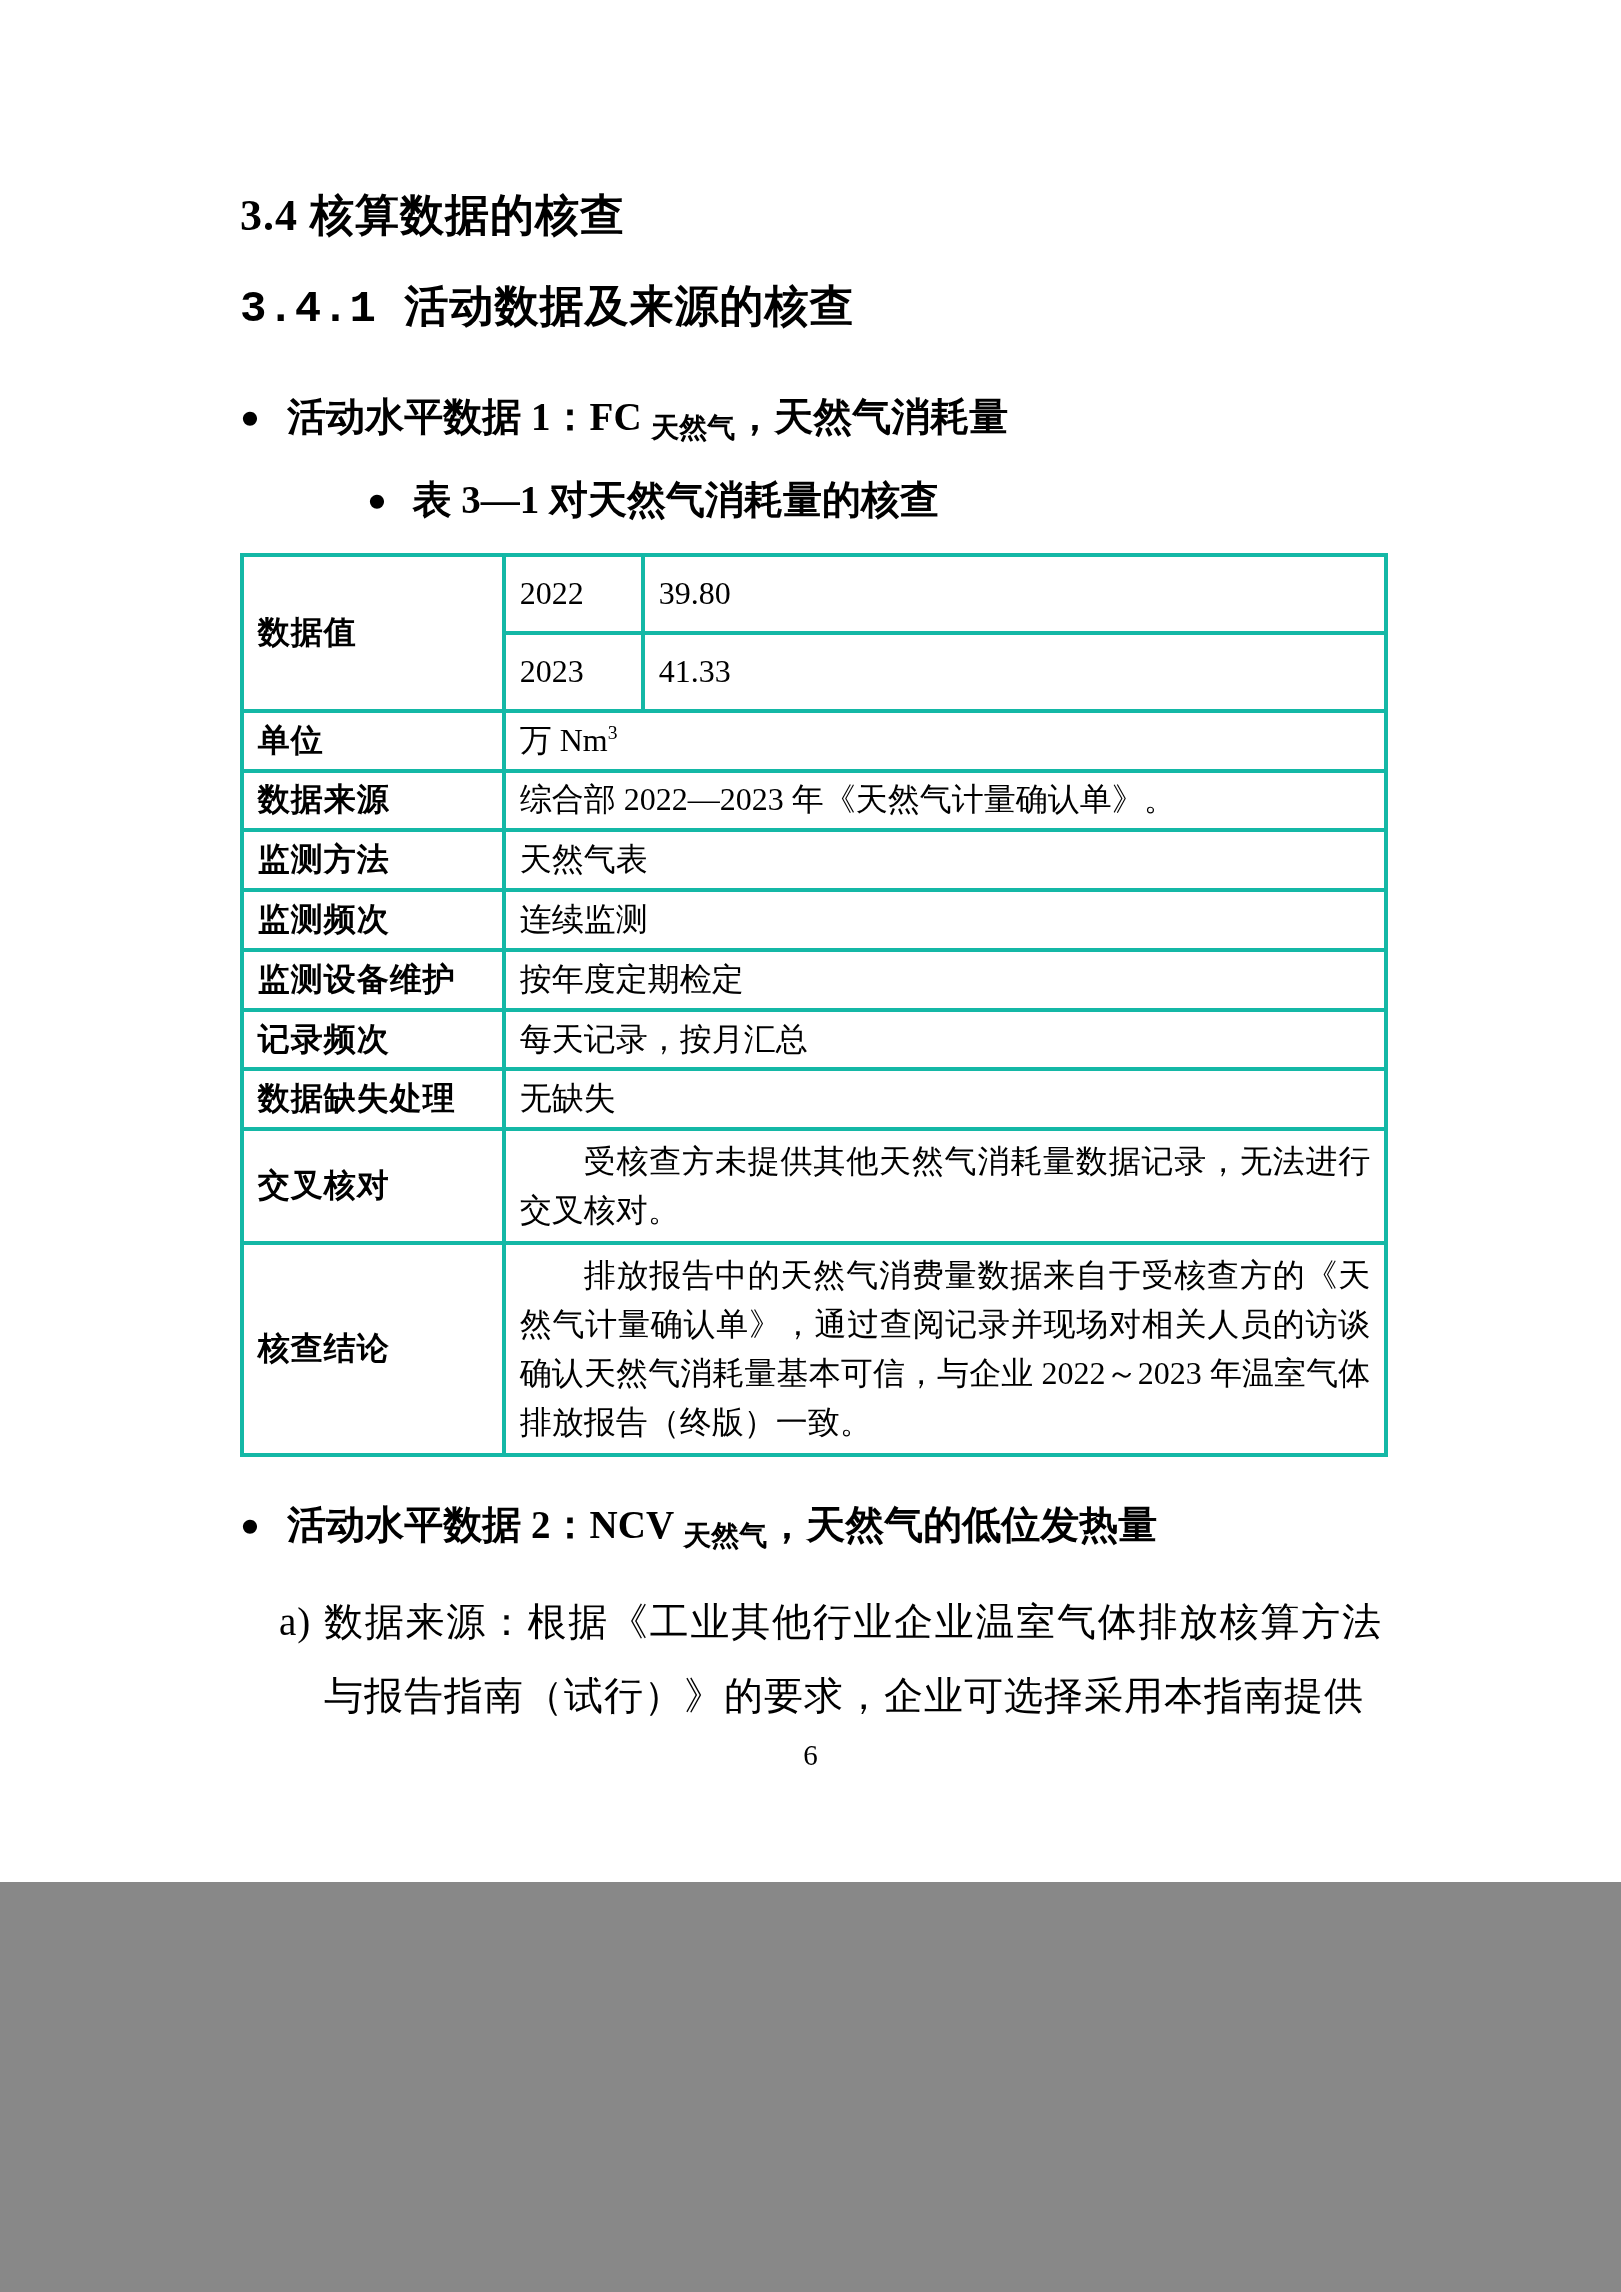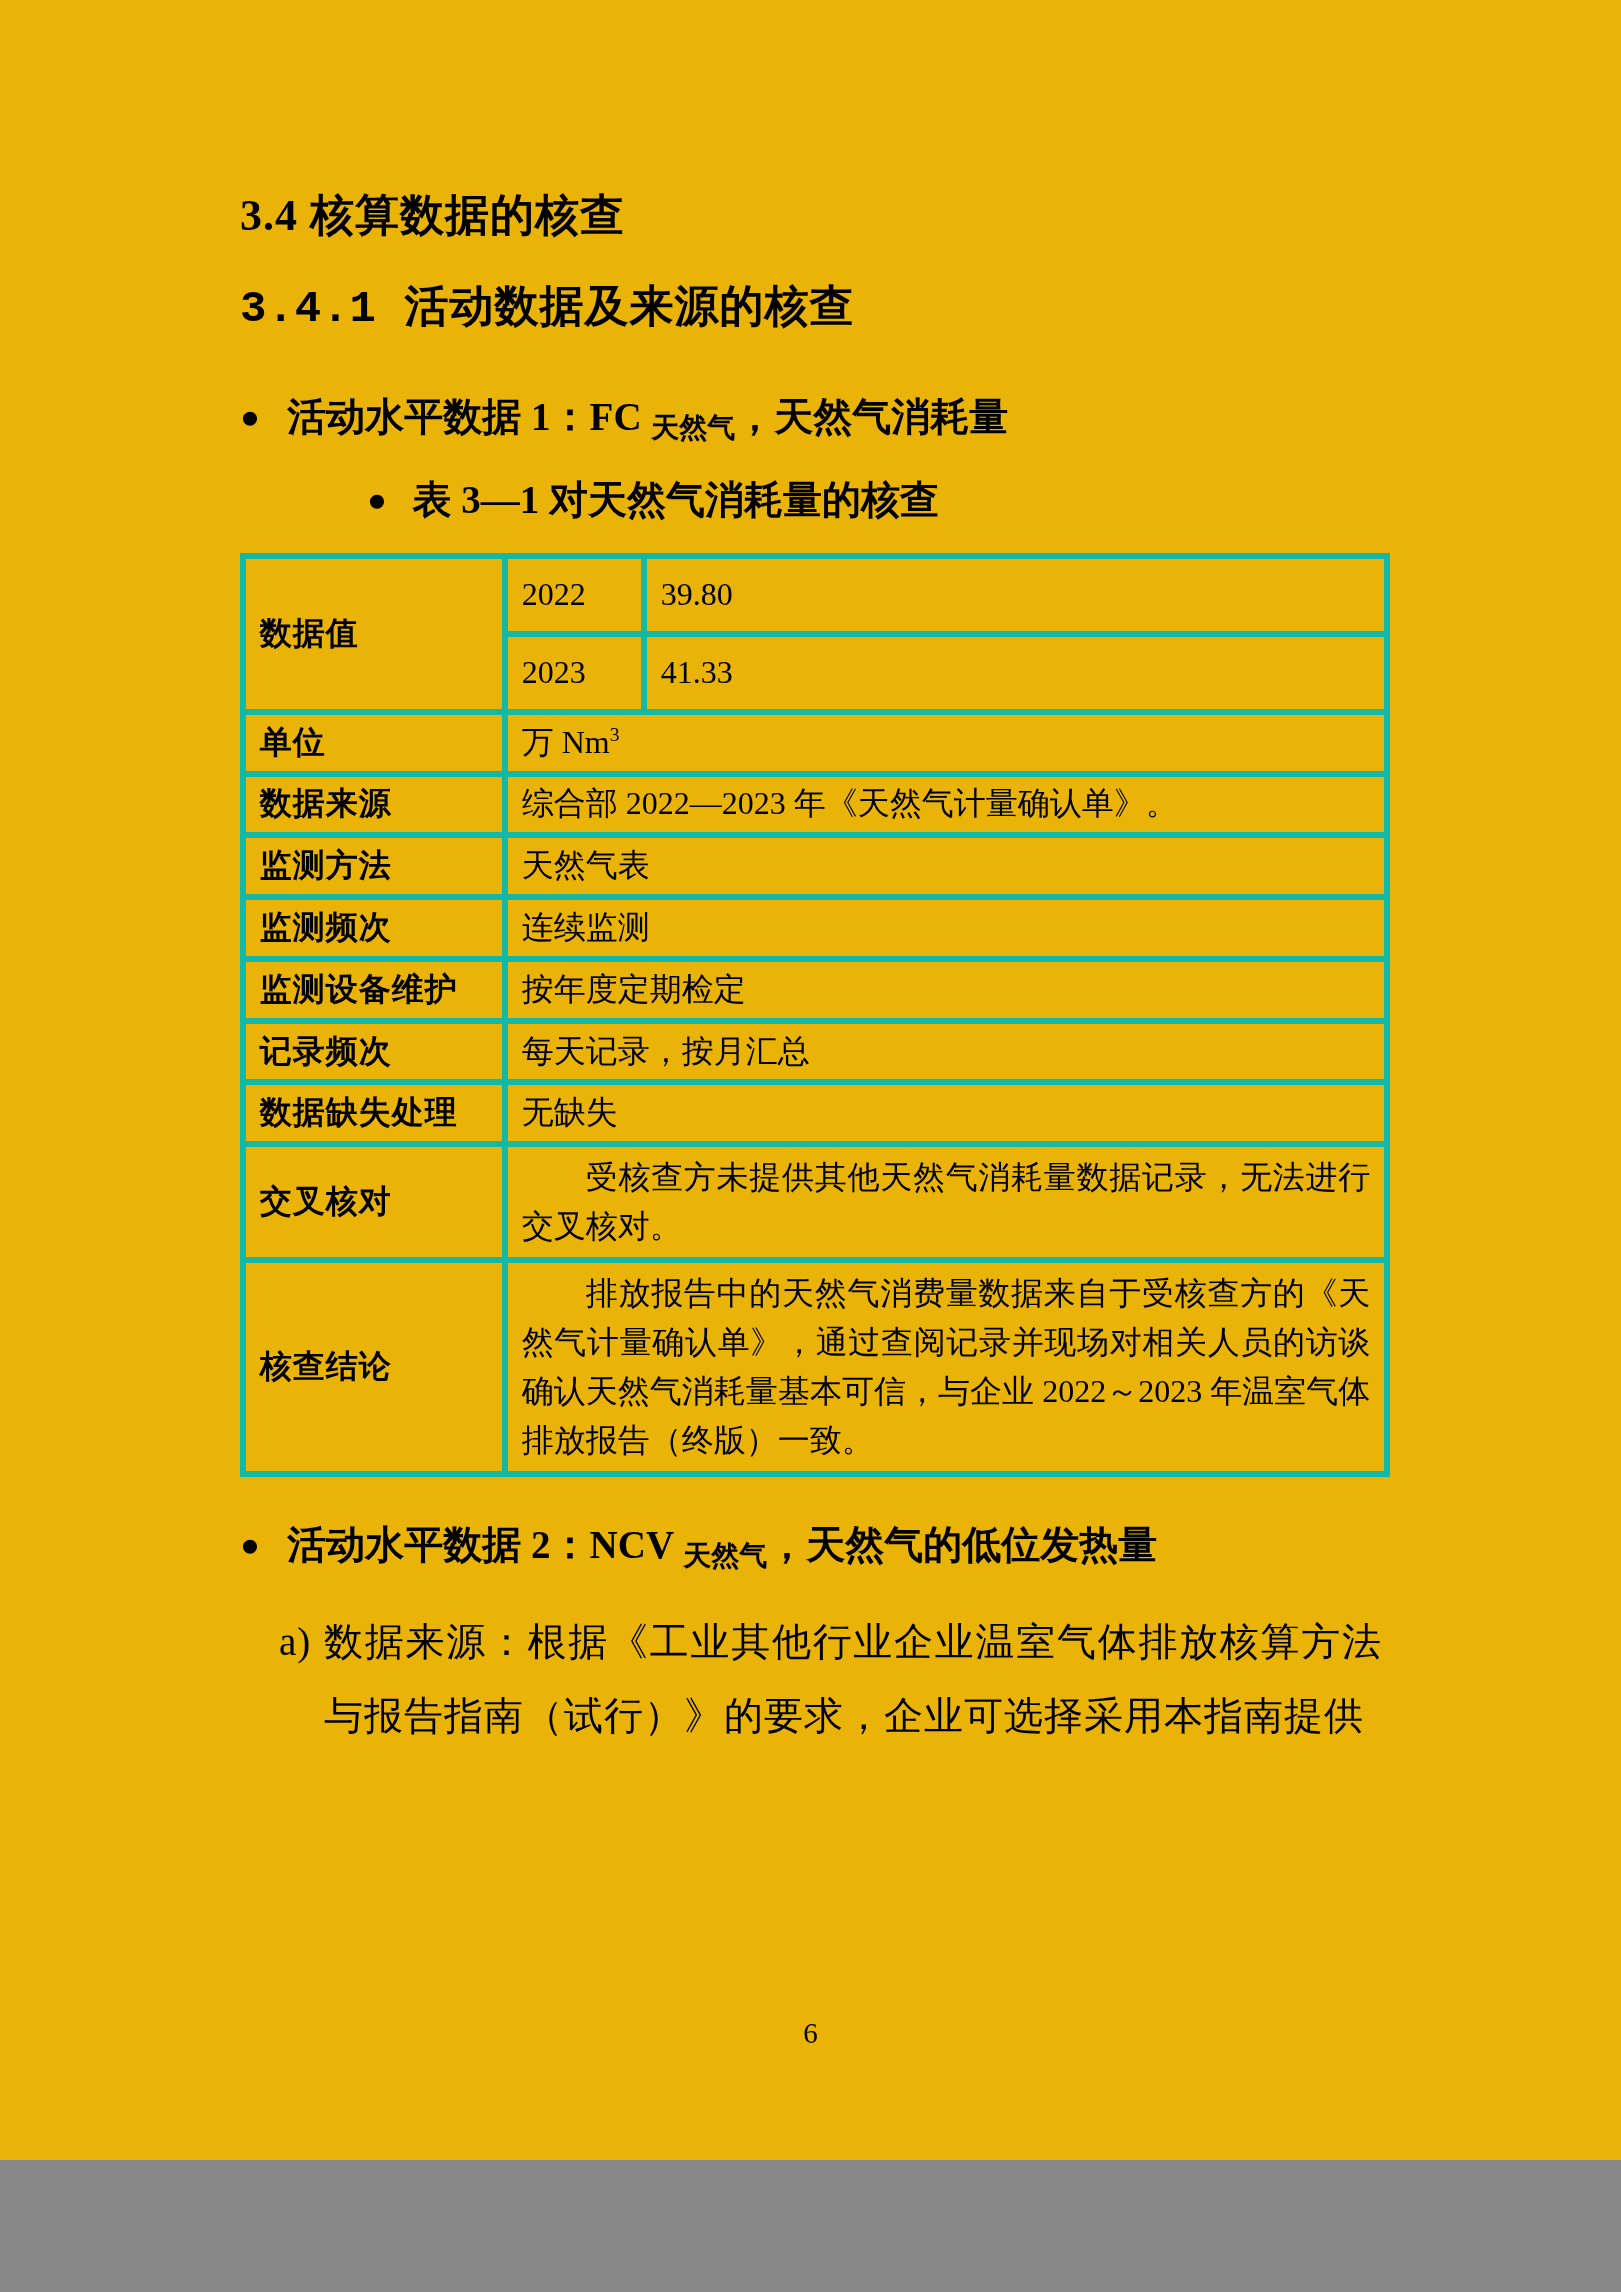--- a/index.html
+++ b/index.html
@@ -1,21 +1,21 @@
 <!DOCTYPE html>
 <html><head>
 <meta charset="utf-8">
 <style>
   * { margin:0; padding:0; box-sizing:border-box; }
   html,body { background:#888; }
   .page {
     position:relative;
-    width:1621px; height:2160px;
+    width:1621px; height:1882px;
     margin:0 auto;
-    background:#eab308;
+    background:#ffffff;
     color:#000;
     font-family:"Liberation Serif","DejaVu Serif",serif;
     padding:188px 239px 0 240px;
     overflow:hidden;
   }
   .h1, .h2, .h3 {
     font-size:44px; font-weight:bold; line-height:1.25;
     letter-spacing:1px;
   }
   .h1 { margin-bottom:39px; }
@@ -43,21 +43,21 @@
     margin-top:27.4px;
     border-collapse:collapse;
     width:1144px;
     table-layout:fixed;
     font-size:32px;
   }
   table.verif col.c-label { width:262px; }
   table.verif col.c-year  { width:139px; }
   table.verif col.c-value { width:743px; }
   table.verif td {
-    border:6px solid #14b8a6;
+    border:4px solid #14b8a6;
     vertical-align:middle;
     padding:5.9px 13.7px;
   }
   td.label { font-weight:bold; padding-left:11.8px; letter-spacing:1px; }
   tr.row-year td { height:78px; }
   tr.row-single td { height:58px; }
   td.value { padding-left:17.6px; }
   td.value-long {
     padding:11.8px 15.7px 11.8px 17.6px;
     line-height:49px;

